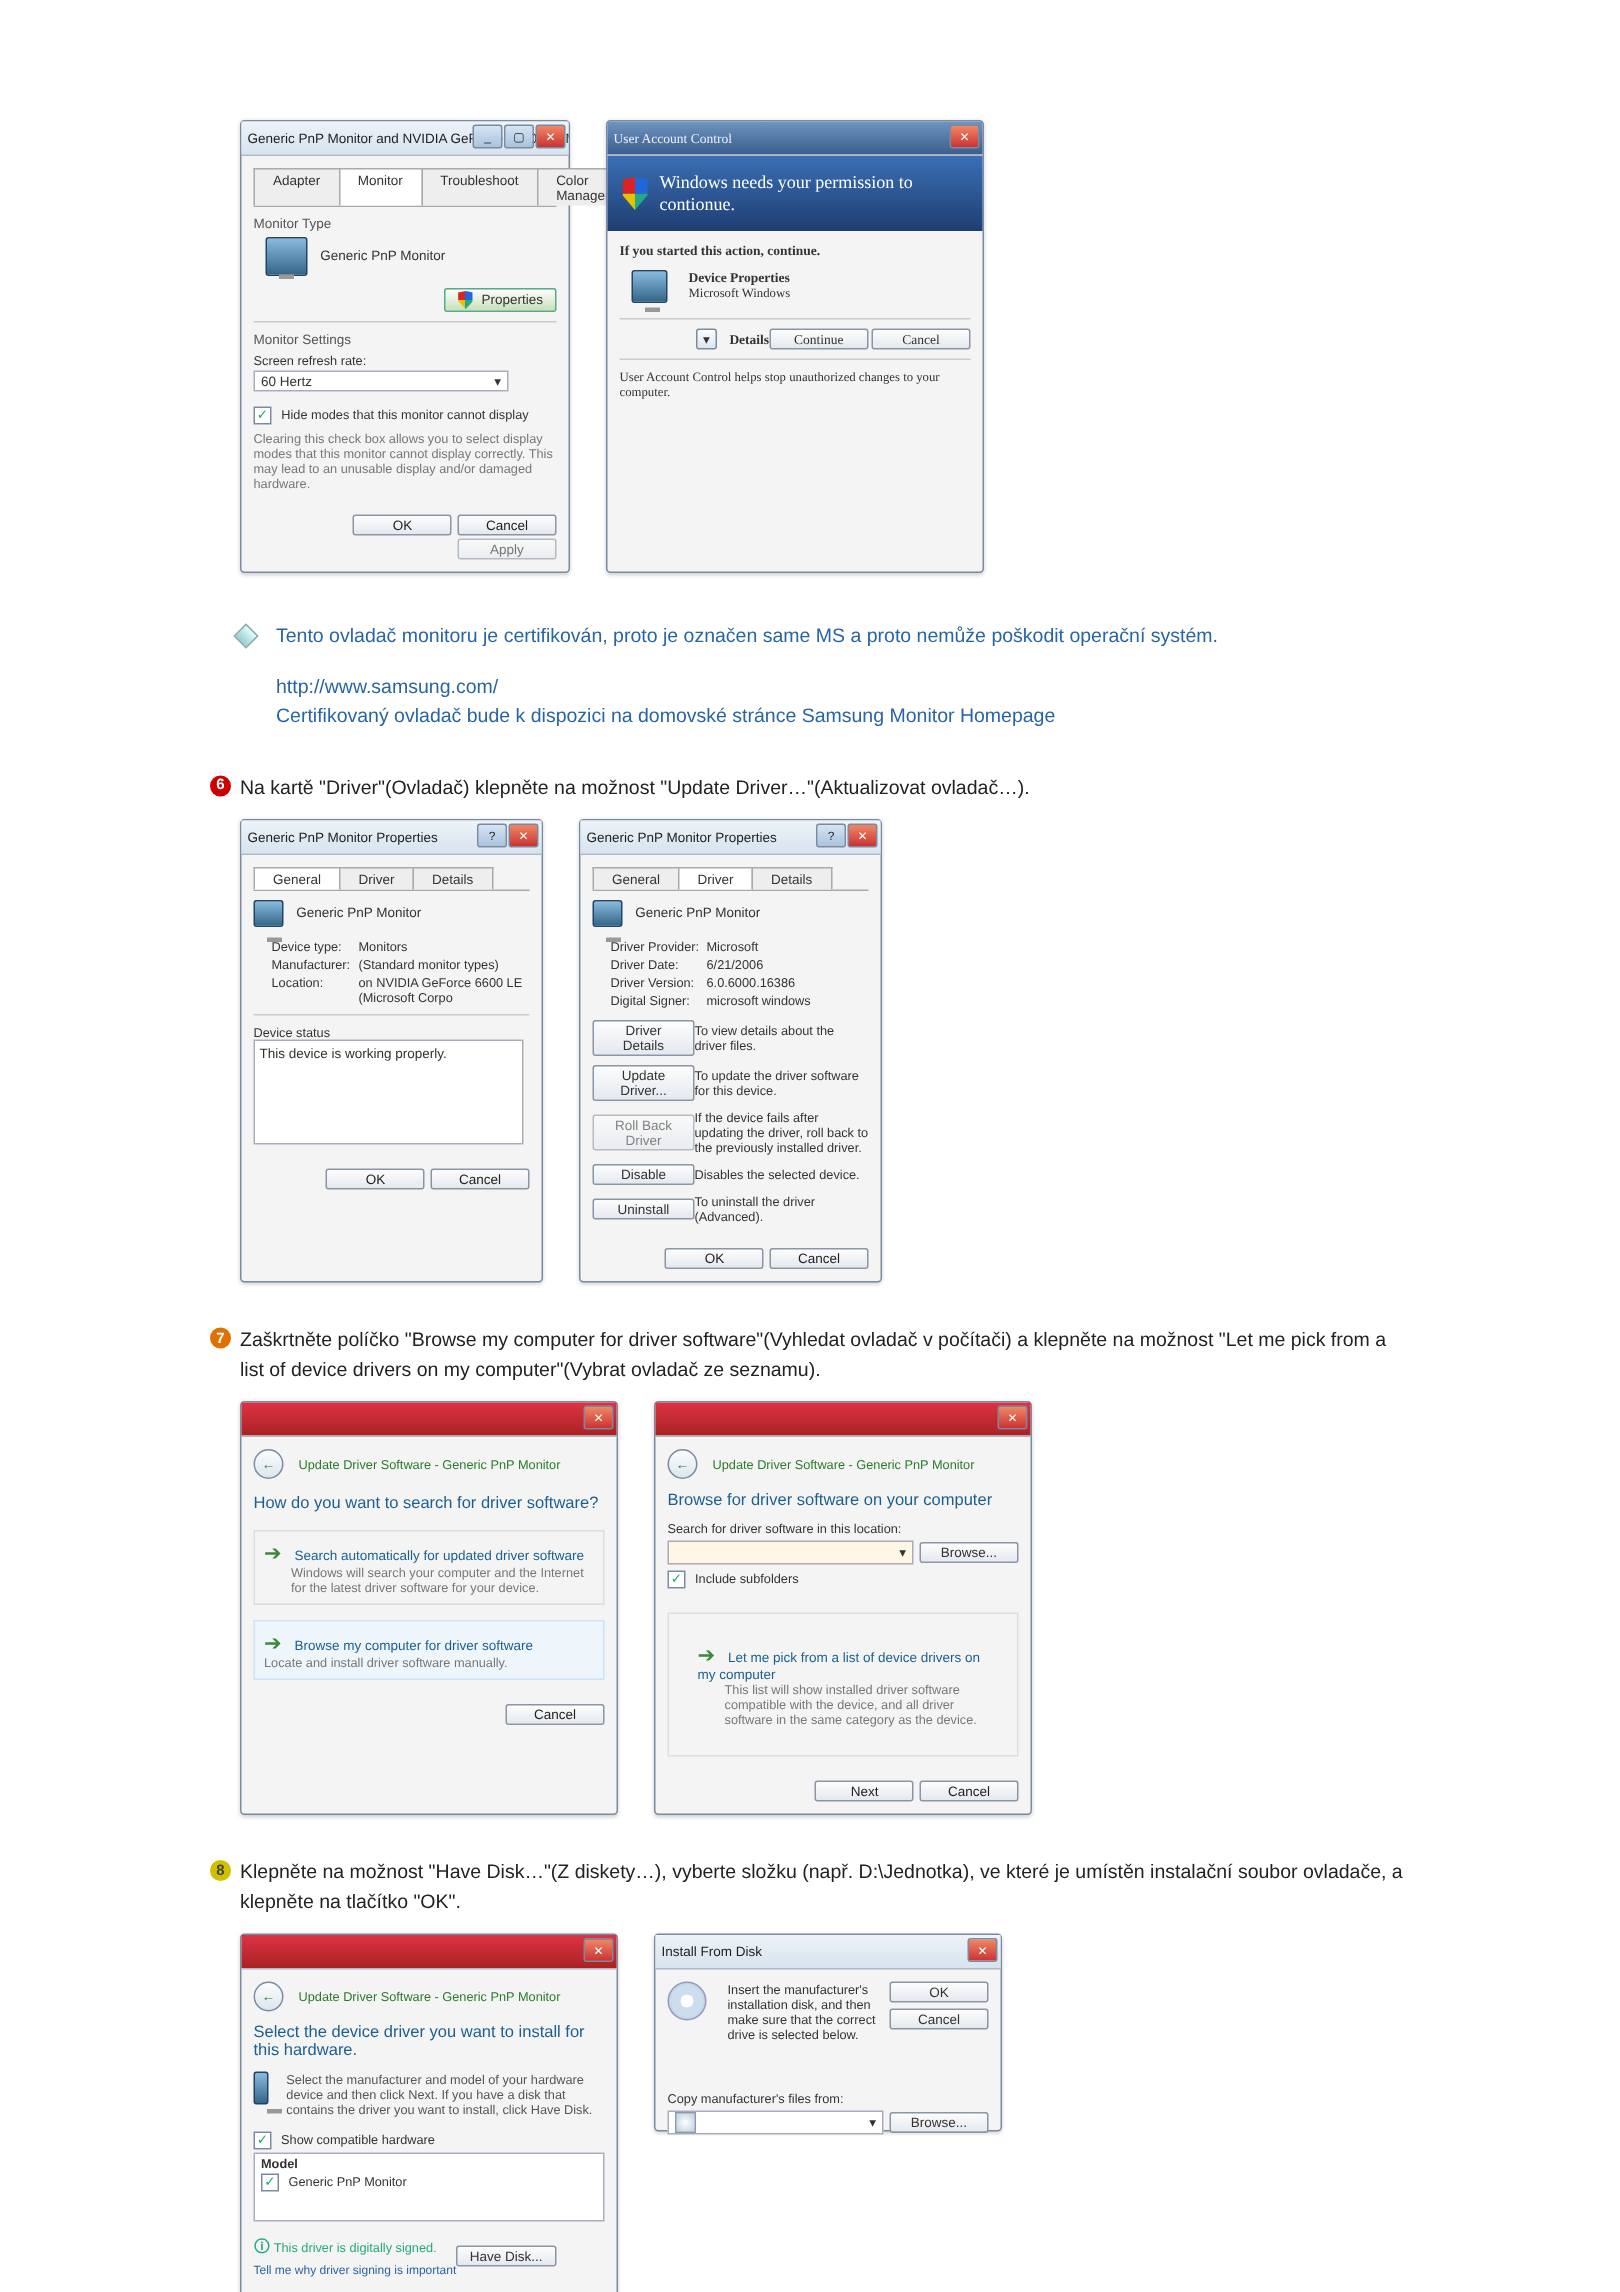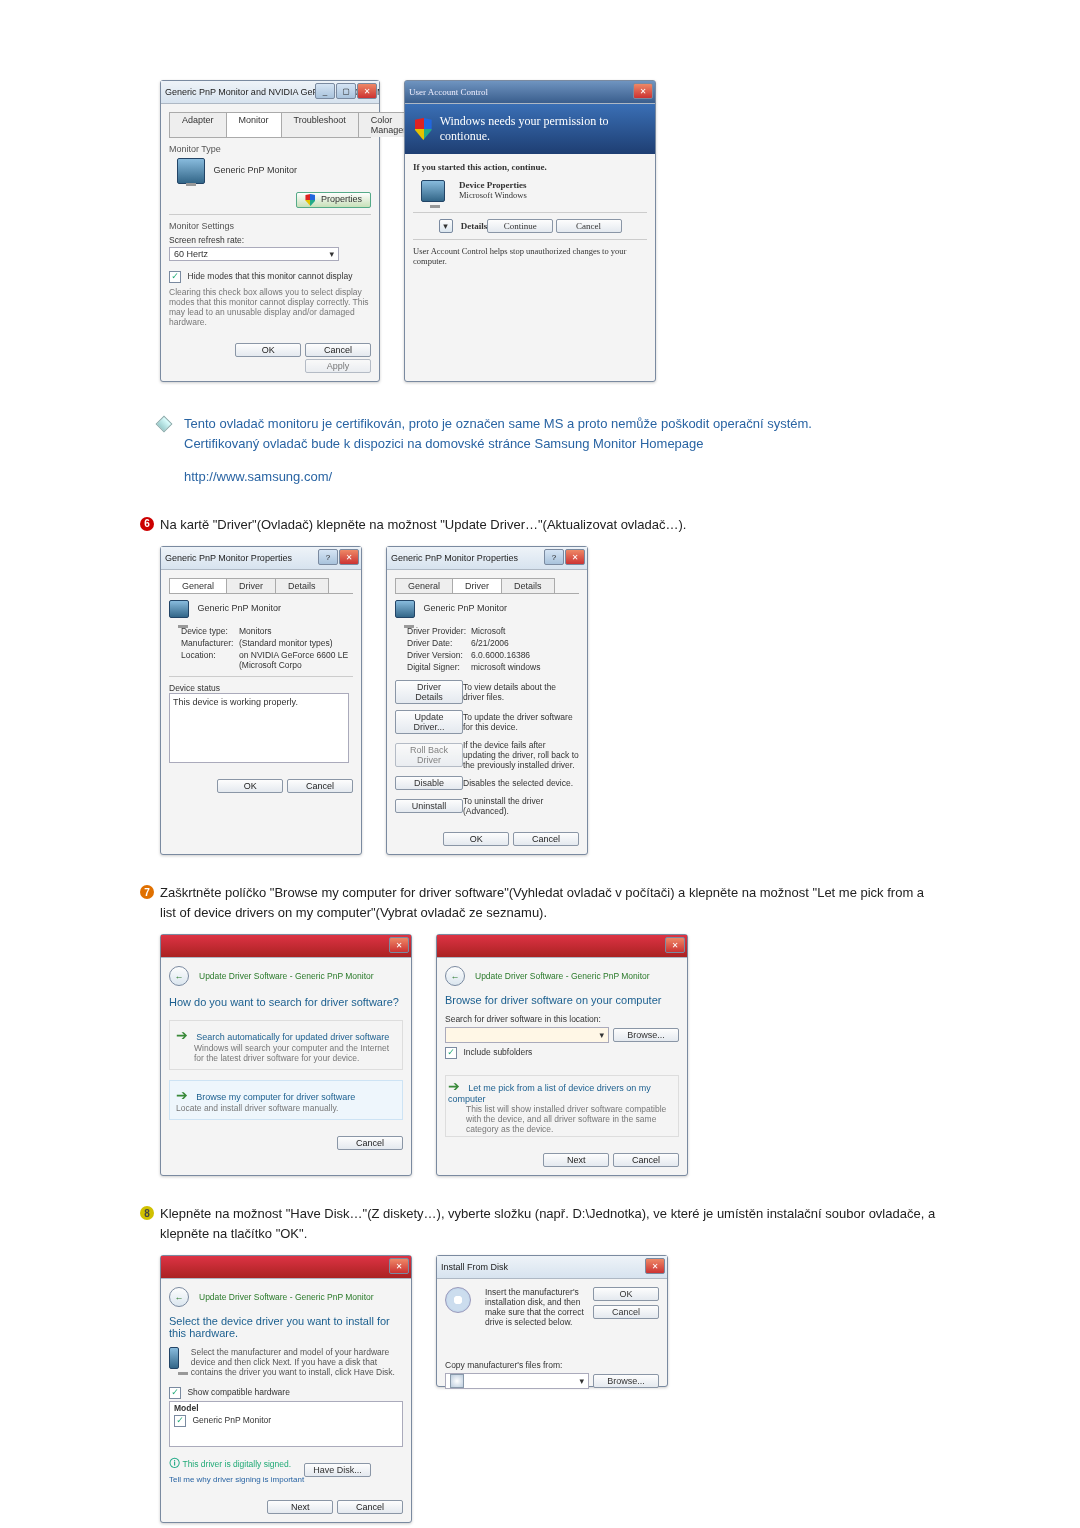--- a/index.html
+++ b/index.html
@@ -209,44 +209,44 @@
       <div class="dlg-body">
         <div style="font-weight:bold;margin-bottom:8px">If you started this action, continue.</div>
         <div style="display:flex;gap:8px;margin:6px 0 10px 8px">
           <span class="monitor-icon" style="width:22px;height:20px"></span>
           <div>
             <div style="font-weight:bold">Device Properties</div>
             <div class="mini">Microsoft Windows</div>
           </div>
         </div>
         <div class="sep"></div>
-        <div style="display:flex;justify-content:center;align-items:center">
+        <div style="display:flex;justify-content:flex-end;align-items:center">
           <span>
             <span class="chev">▾</span>
             <span style="font-weight:bold">Details</span>
           </span>
           <span>
             <span class="btn">Continue</span>
             <span class="btn">Cancel</span>
           </span>
         </div>
         <div class="sep"></div>
         <div class="mini">User Account Control helps stop unauthorized changes to your computer.</div>
       </div>
     </div>
   </div>
 
   <div class="step" style="margin-top:32px;margin-left:158px;">
     <span class="diamond"></span>
     <div class="step-text blue-txt">
       <div>Tento ovladač monitoru je certifikován, proto je označen same MS a proto nemůže poškodit operační systém.</div>
-      <div>Certifikovaný ovladač bude k dispozici na domovské stránce Samsung Monitor Homepage</div>
       <div style="margin-top:14px">
         <a class="samsung">http://www.samsung.com/</a>
       </div>
+      <div>Certifikovaný ovladač bude k dispozici na domovské stránce Samsung Monitor Homepage</div>
     </div>
   </div>
 
   <div class="step">
     <span class="step-num c6">6</span>
     <div class="step-text">Na kartě "Driver"(Ovladač) klepněte na možnost "Update Driver…"(Aktualizovat ovladač…).</div>
   </div>
 
   <div class="shot-row">
 
@@ -371,21 +371,21 @@
         </div>
         <div style="color:#1b5f8f;font-size:11px;margin:8px 0">Browse for driver software on your computer</div>
         <div class="mini">Search for driver software in this location:</div>
         <div style="display:flex;gap:4px;align-items:center;margin:3px 0 4px">
           <span class="field" style="flex:1;height:16px;background:#fff7e6;display:flex;justify-content:flex-end;align-items:center">▾</span>
           <span class="btn">Browse...</span>
         </div>
         <div class="mini"><span class="checkbox"></span>
           <span>Include subfolders</span></div>
 
-        <div style="border:1px solid #ddd;padding:2px;margin-top:16px">
+        <div style="border:1px solid #ddd;padding:19px;margin-top:16px">
           <span class="big-arrow">➔</span>
           <span style="color:#1b5f8f">Let me pick from a list of device drivers on my computer</span>
           <div class="mini" style="color:#777;margin-left:18px">This list will show installed driver software compatible with the device, and all driver software in the same category as the device.</div>
         </div>
       </div>
       <div class="btn-row">
         <span class="btn">Next</span>
         <span class="btn">Cancel</span>
       </div>
     </div>

